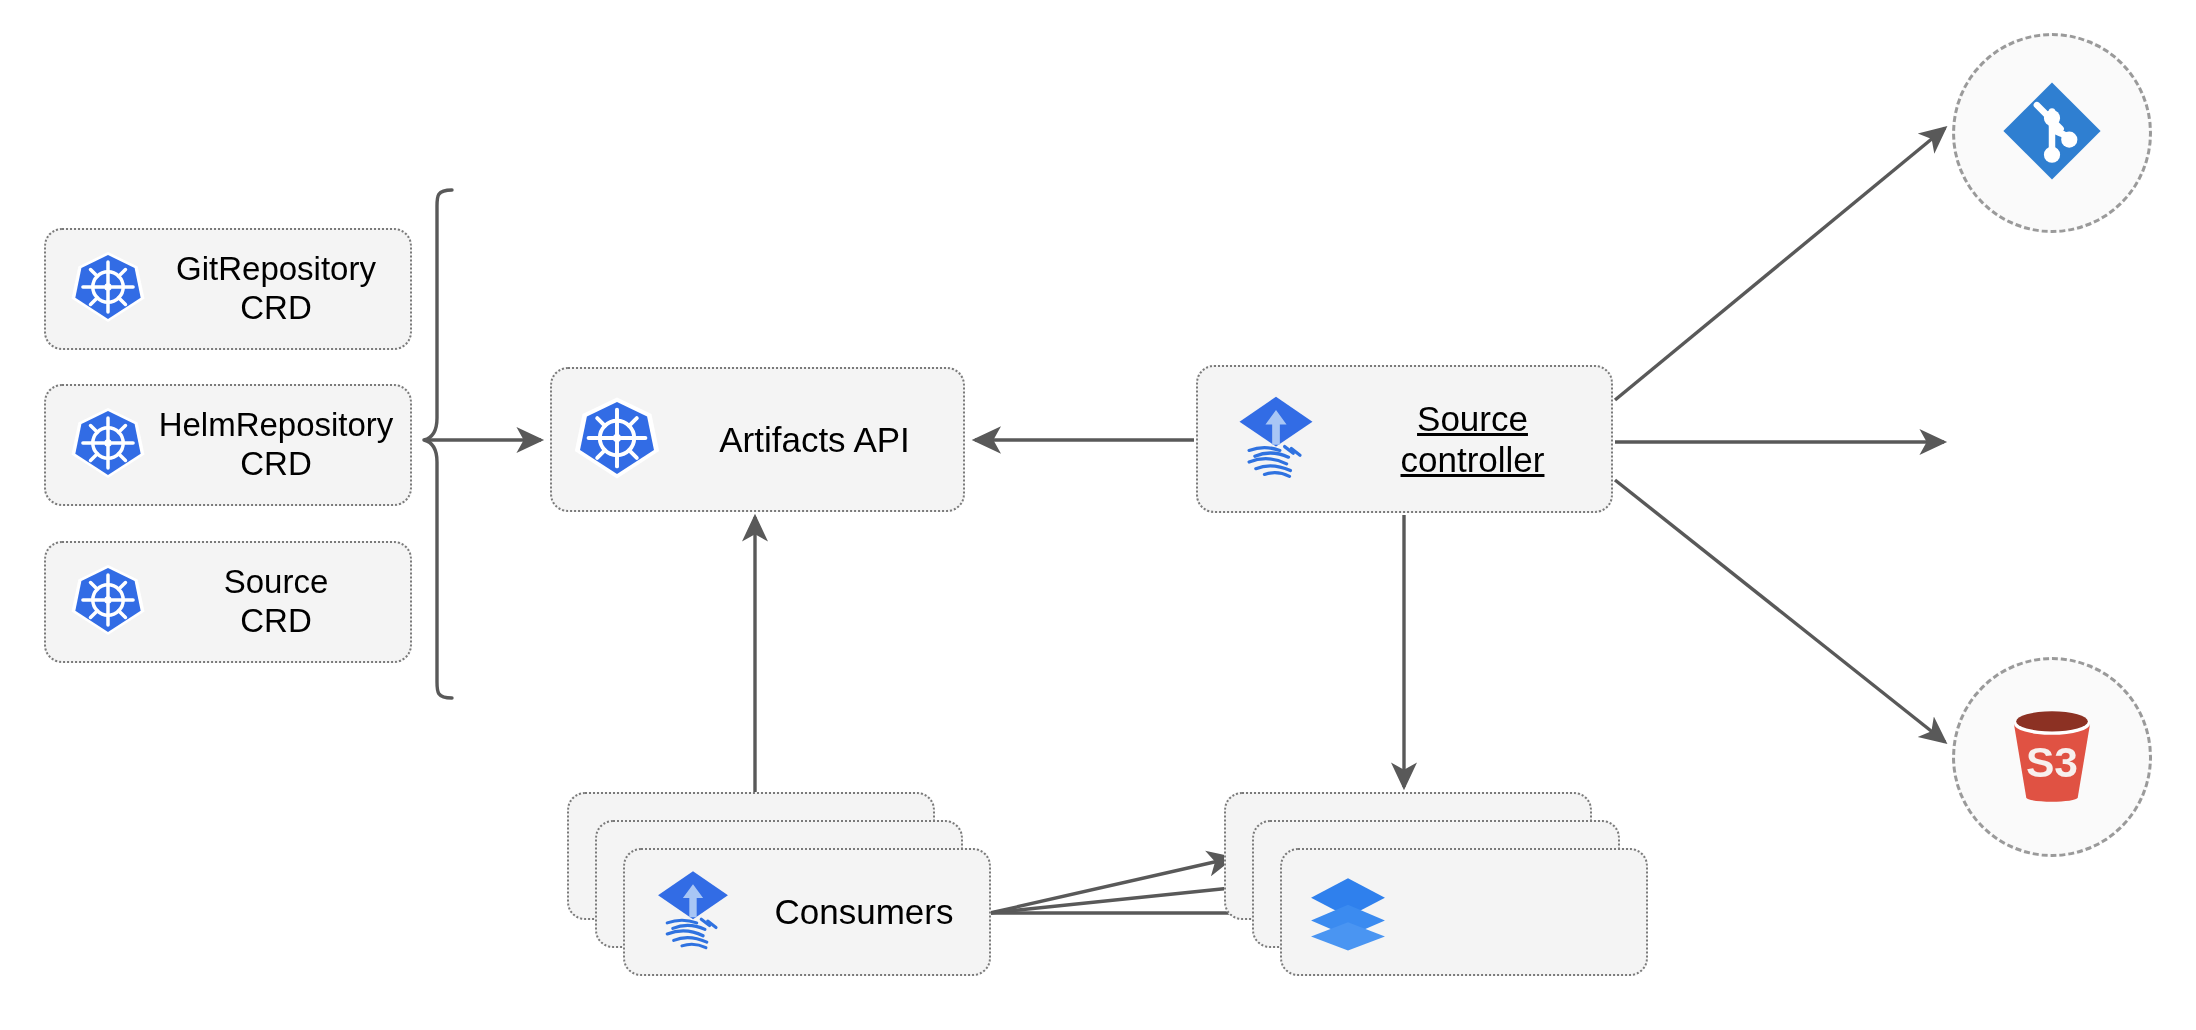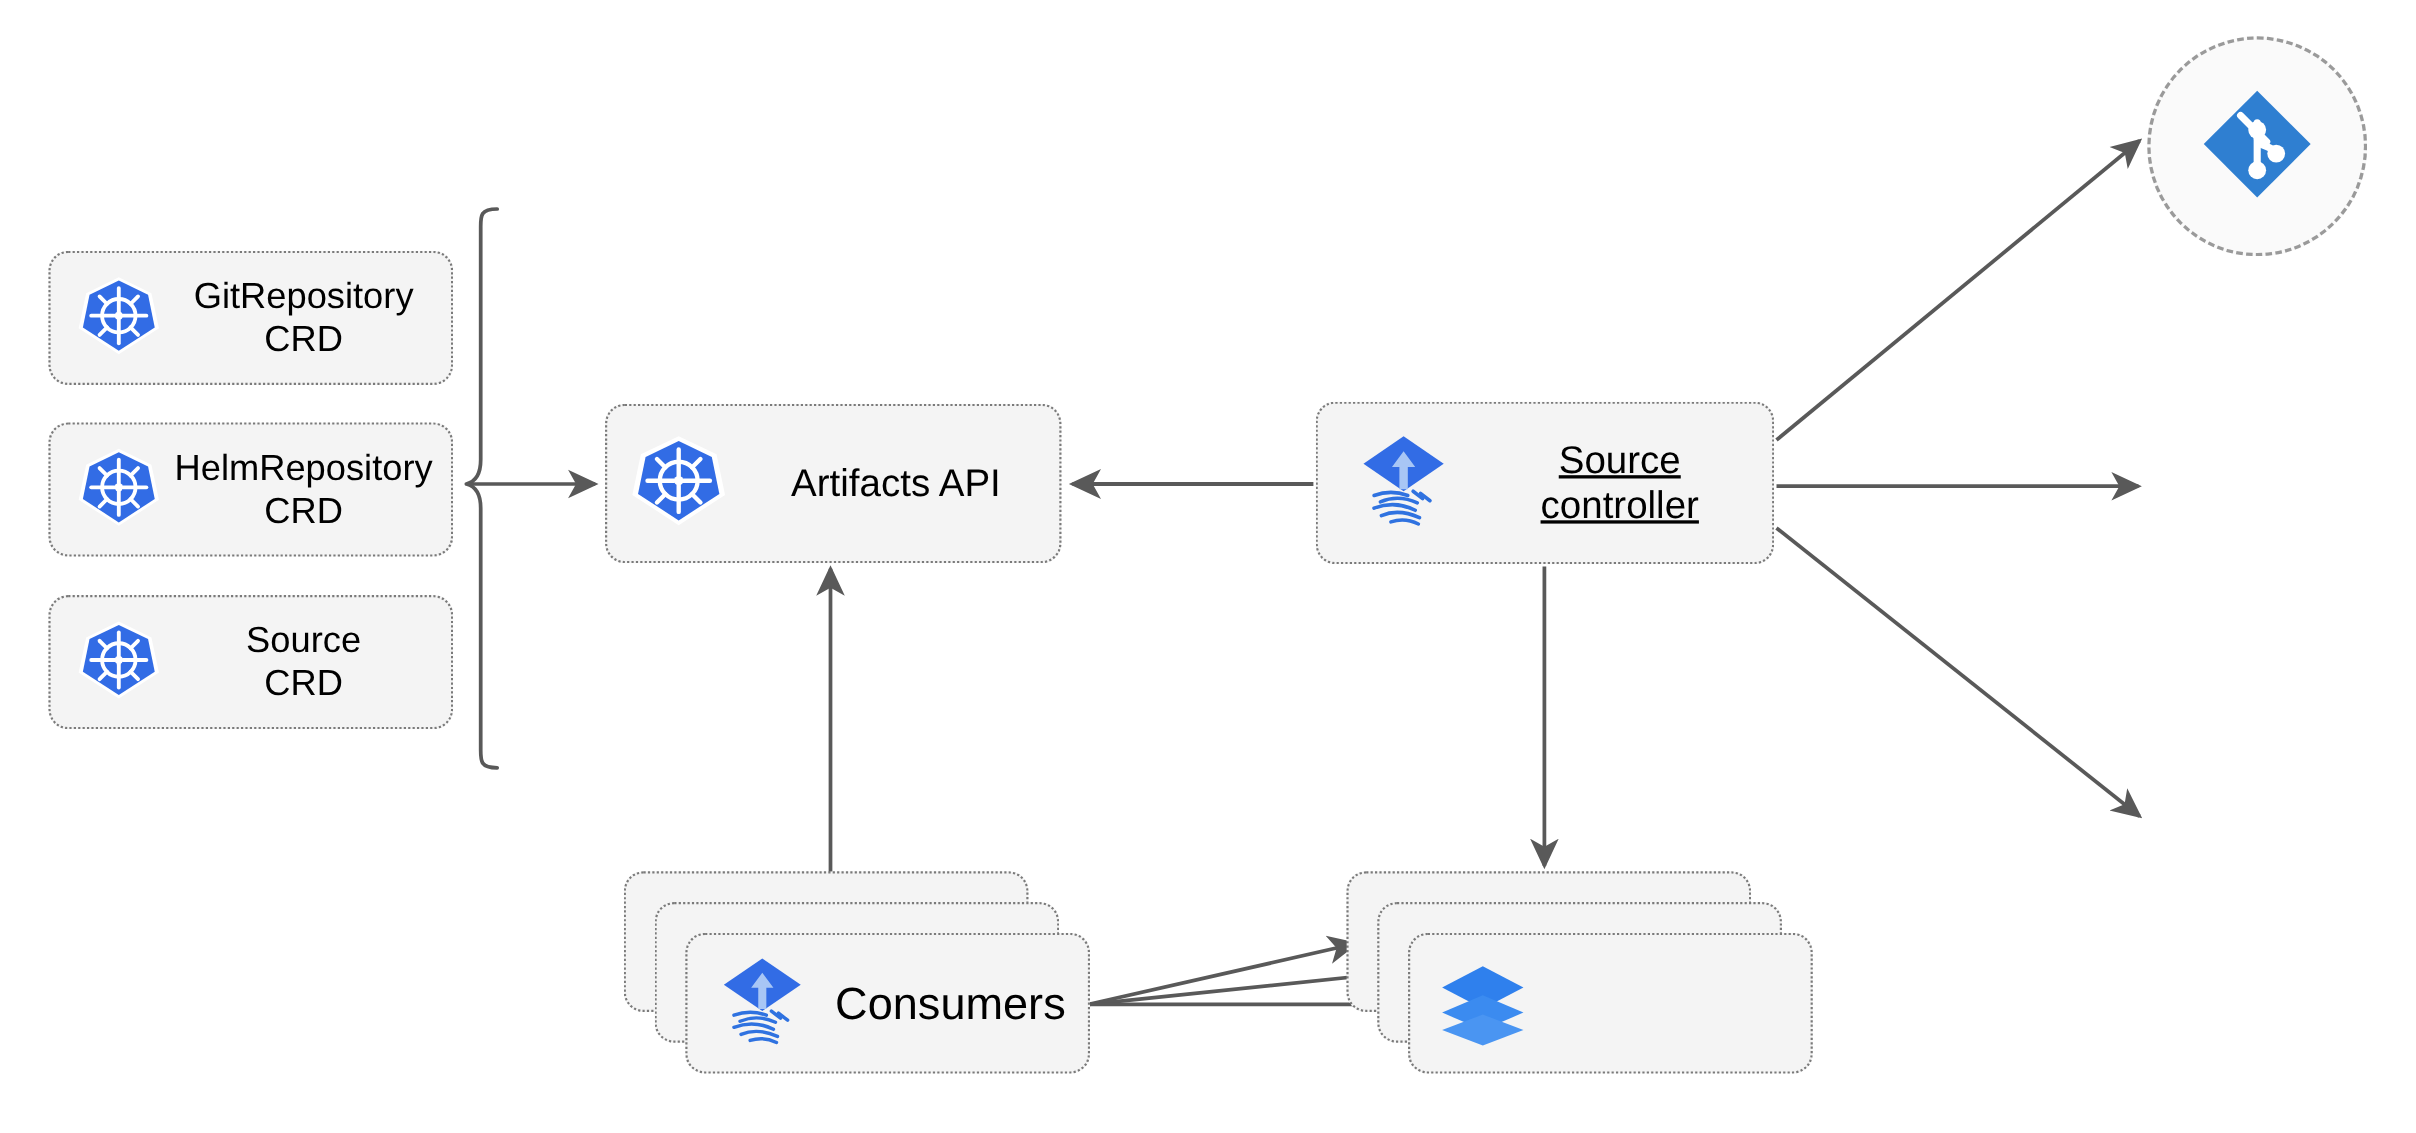--- a/index.html
+++ b/index.html
@@ -95,21 +95,21 @@
   .stack .sheet.s1 { left: 0px;  top: 0px;  }
   .stack .sheet.s2 { left: 28px; top: 28px; }
   .stack .sheet.s3 {
     left: 56px; top: 56px;
     display: flex;
     flex-direction: row;
     align-items: center;
     padding-left: 22px;
   }
   .stack .label {
-    font-size: 41px;
+    font-size: 35px;
     color: #000;
     flex: 1;
     text-align: center;
     margin-left: 6px;
     margin-right: 6px;
   }
   #consumers { left: 567px; top: 792px; }
   #artifacts { left: 1224px; top: 792px; }
 
   
@@ -345,14 +345,24 @@
         </g>
         <circle cx="50" cy="38" r="7.5" fill="#ffffff"></circle>
         <circle cx="50" cy="72" r="7.5" fill="#ffffff"></circle>
         <circle cx="66" cy="58" r="7.5" fill="#ffffff"></circle>
         <line x1="36" y1="26" x2="58" y2="48" stroke="#ffffff" stroke-width="6" stroke-linecap="round"></line>
       </svg>
     </span>
   </div>
 
 
+  <div class="circle-node" id="circle-s3">
+    <span class="icon">
+      <svg width="112" height="112" viewBox="0 0 100 100">
+        <path d="M 16 22 L 27 88 C 28 93 72 93 73 88 L 84 22 Z" fill="#e05243"></path>
+        <ellipse cx="50" cy="22" rx="34" ry="10" fill="#ffffff"></ellipse>
+        <ellipse cx="50" cy="20" rx="32" ry="9" fill="#8c3123"></ellipse>
+        <text x="50" y="70" font-family="'Liberation Sans', sans-serif" font-size="38" font-weight="bold" fill="#f7f0ee" text-anchor="middle">S3</text>
+      </svg>
+    </span>
+  </div>
 
 </div>
 
 </body></html>

